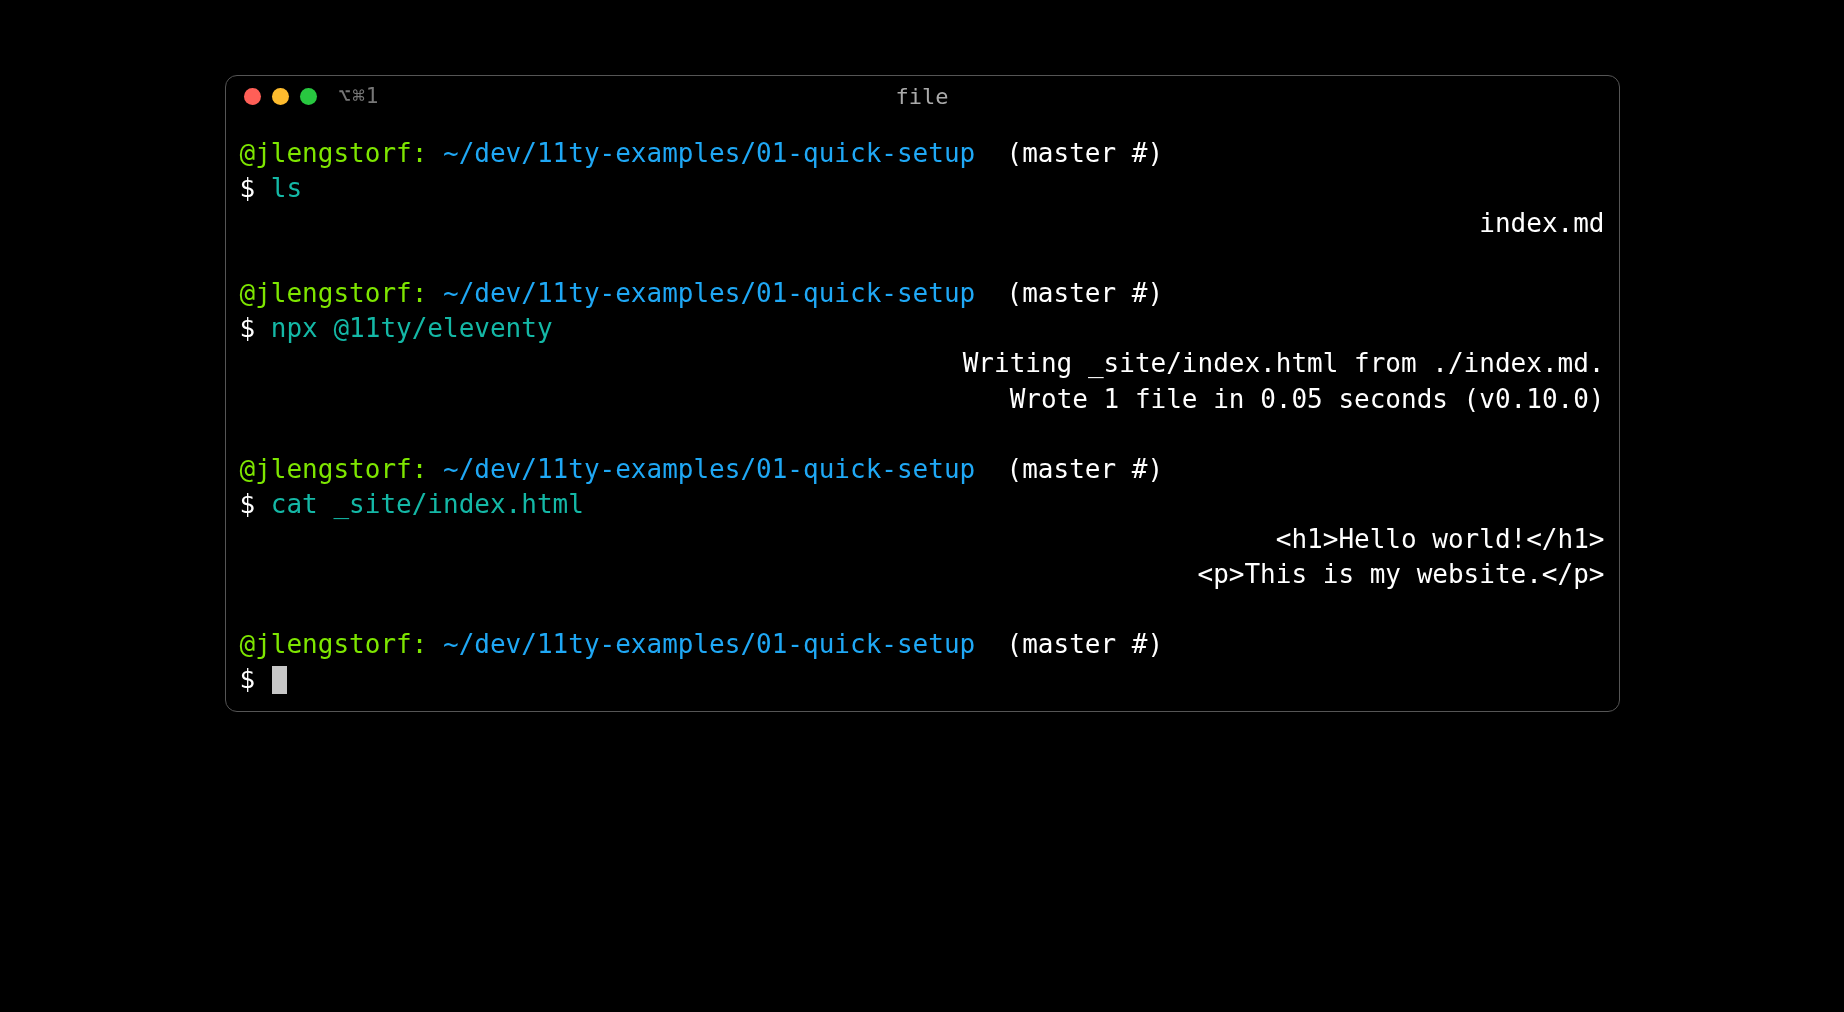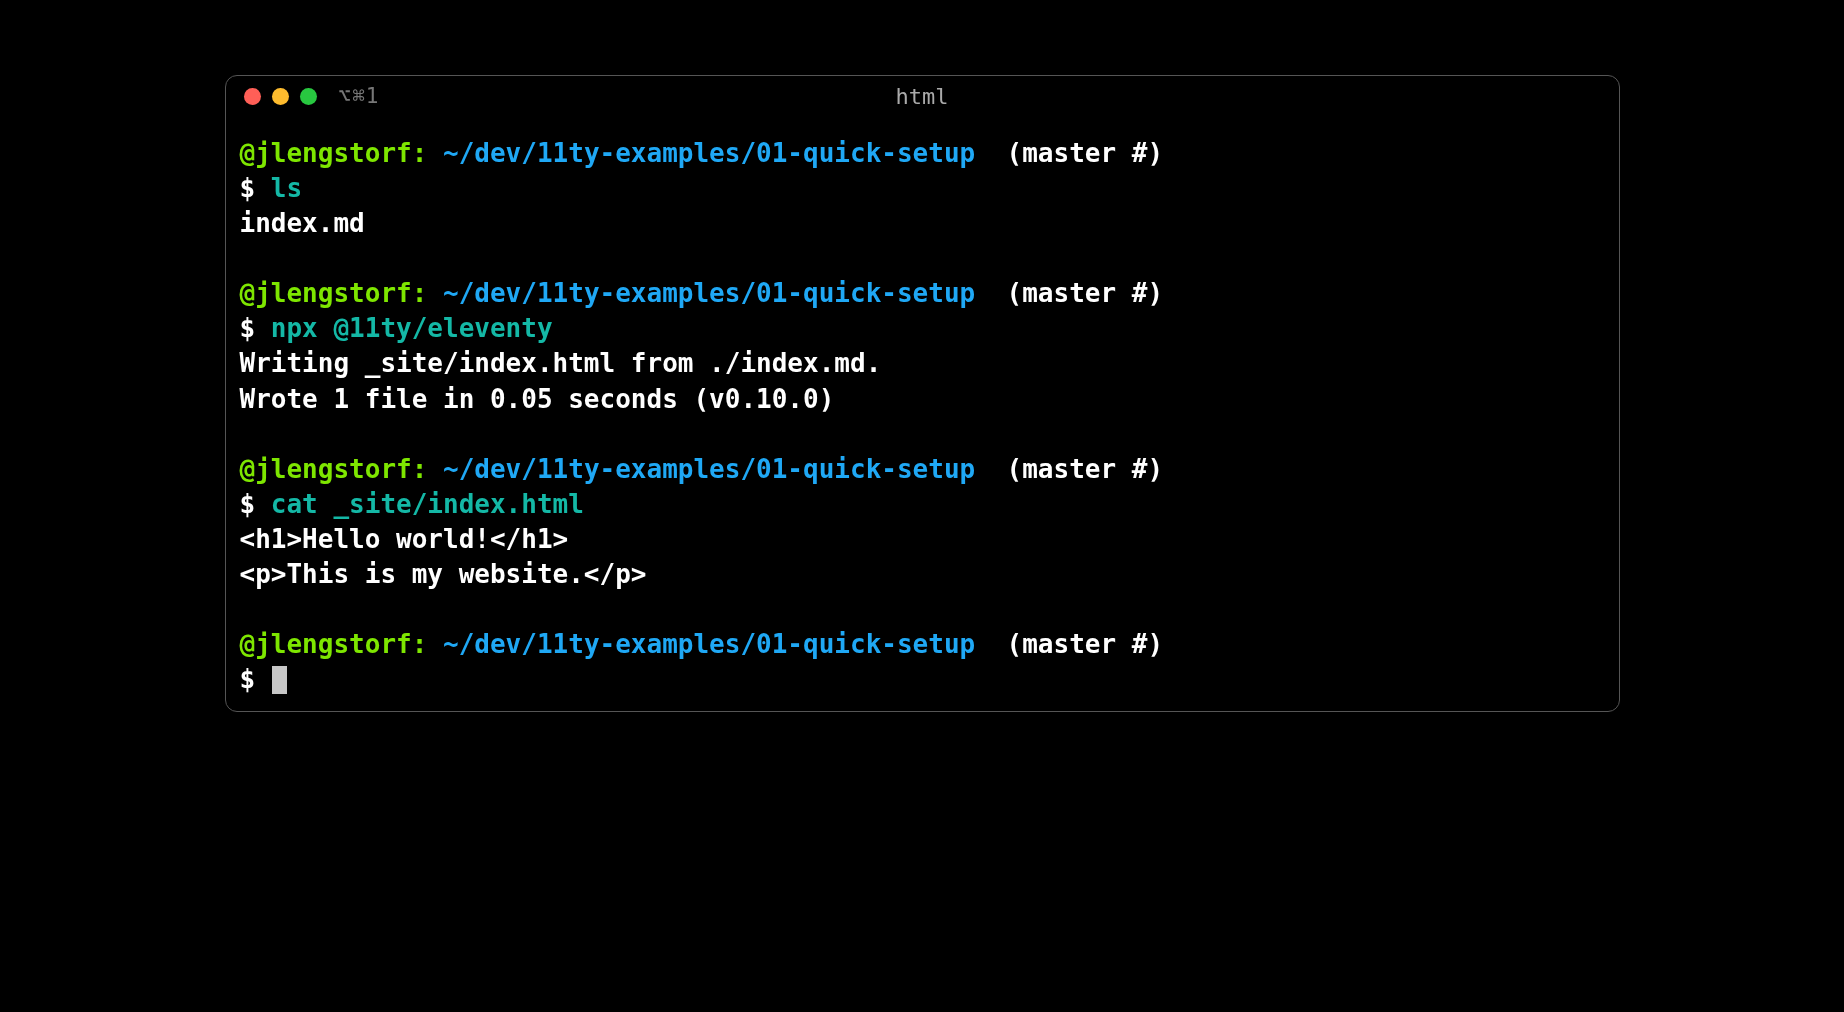--- a/index.html
+++ b/index.html
@@ -64,40 +64,40 @@
       font-size: 26px;
       line-height: 1.35;
       color: #fff;
       white-space: pre;
     }
     .prompt-user { color: #7ee600; }
     .prompt-path { color: #1fa8f5; }
     .prompt-branch { color: #fff; }
     .prompt-symbol { color: #fff; }
     .cmd { color: #14b8a6; }
-    .out { color: #fff; }
+    .out { color: #fff; text-align: right; }
     .block { margin-bottom: 35px; }
     .block:last-child { margin-bottom: 0; }
-    .line { display: block; font-weight: bold; }
+    .line { display: block; }
     .cursor {
       display: inline-block;
       width: 15px;
       height: 28px;
       background: #c7c7c7;
       vertical-align: text-bottom;
       margin-left: 1px;
     }
   </style>
 </head>
 <body>
 
 <div class="terminal-window">
   <div class="title-bar">
     <div class="traffic-lights">
       <div class="traffic-light close"></div>
       <div class="traffic-light minimize"></div>
       <div class="traffic-light zoom"></div>
     </div>
     <div class="tab-indicator">⌥⌘1</div>
-    <div class="window-title">html</div>
+    <div class="window-title">file</div>
   </div>
   <div class="terminal-body" id="terminal-body"><div class="block"><span class="line"><span class="prompt-user">@jlengstorf:</span> <span class="prompt-path">~/dev/11ty-examples/01-quick-setup</span>  <span class="prompt-branch">(master #)</span></span><span class="line"><span class="prompt-symbol">$</span> <span class="cmd">ls</span></span><span class="line out">index.md</span></div><div class="block"><span class="line"><span class="prompt-user">@jlengstorf:</span> <span class="prompt-path">~/dev/11ty-examples/01-quick-setup</span>  <span class="prompt-branch">(master #)</span></span><span class="line"><span class="prompt-symbol">$</span> <span class="cmd">npx @11ty/eleventy</span></span><span class="line out">Writing _site/index.html from ./index.md.</span><span class="line out">Wrote 1 file in 0.05 seconds (v0.10.0)</span></div><div class="block"><span class="line"><span class="prompt-user">@jlengstorf:</span> <span class="prompt-path">~/dev/11ty-examples/01-quick-setup</span>  <span class="prompt-branch">(master #)</span></span><span class="line"><span class="prompt-symbol">$</span> <span class="cmd">cat _site/index.html</span></span><span class="line out">&lt;h1&gt;Hello world!&lt;/h1&gt;</span><span class="line out">&lt;p&gt;This is my website.&lt;/p&gt;</span></div><div class="block"><span class="line"><span class="prompt-user">@jlengstorf:</span> <span class="prompt-path">~/dev/11ty-examples/01-quick-setup</span>  <span class="prompt-branch">(master #)</span></span><span class="line"><span class="prompt-symbol">$</span> <span class="cmd"></span><span class="cursor"></span></span></div></div>
 </div>
 
 </body></html>

